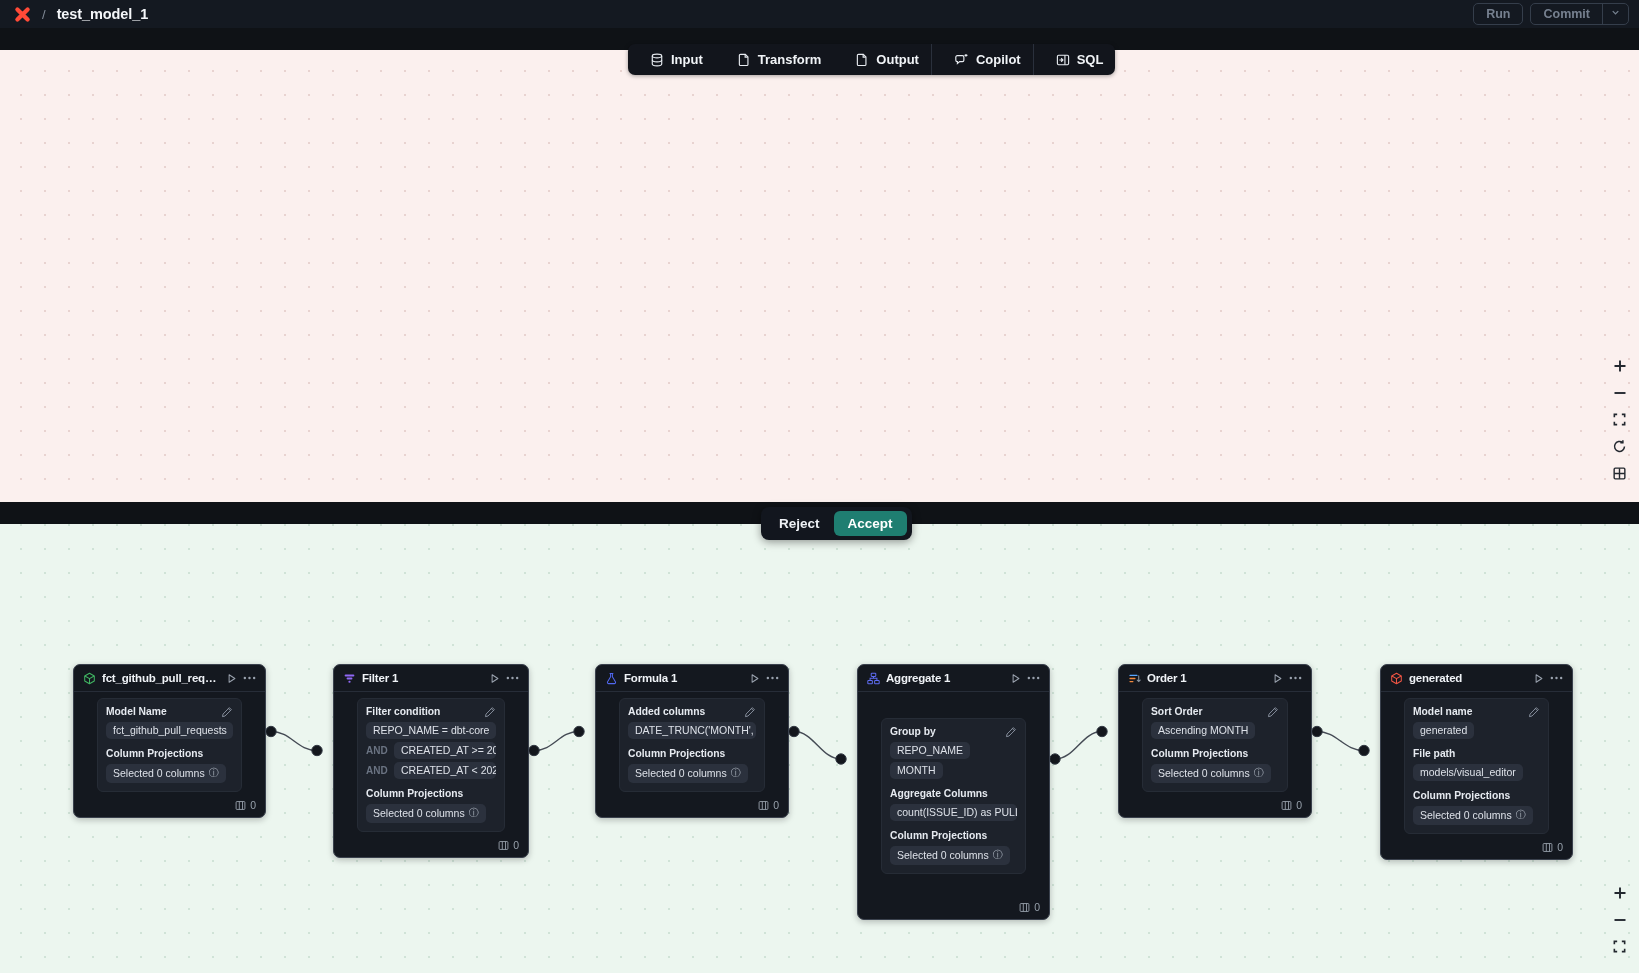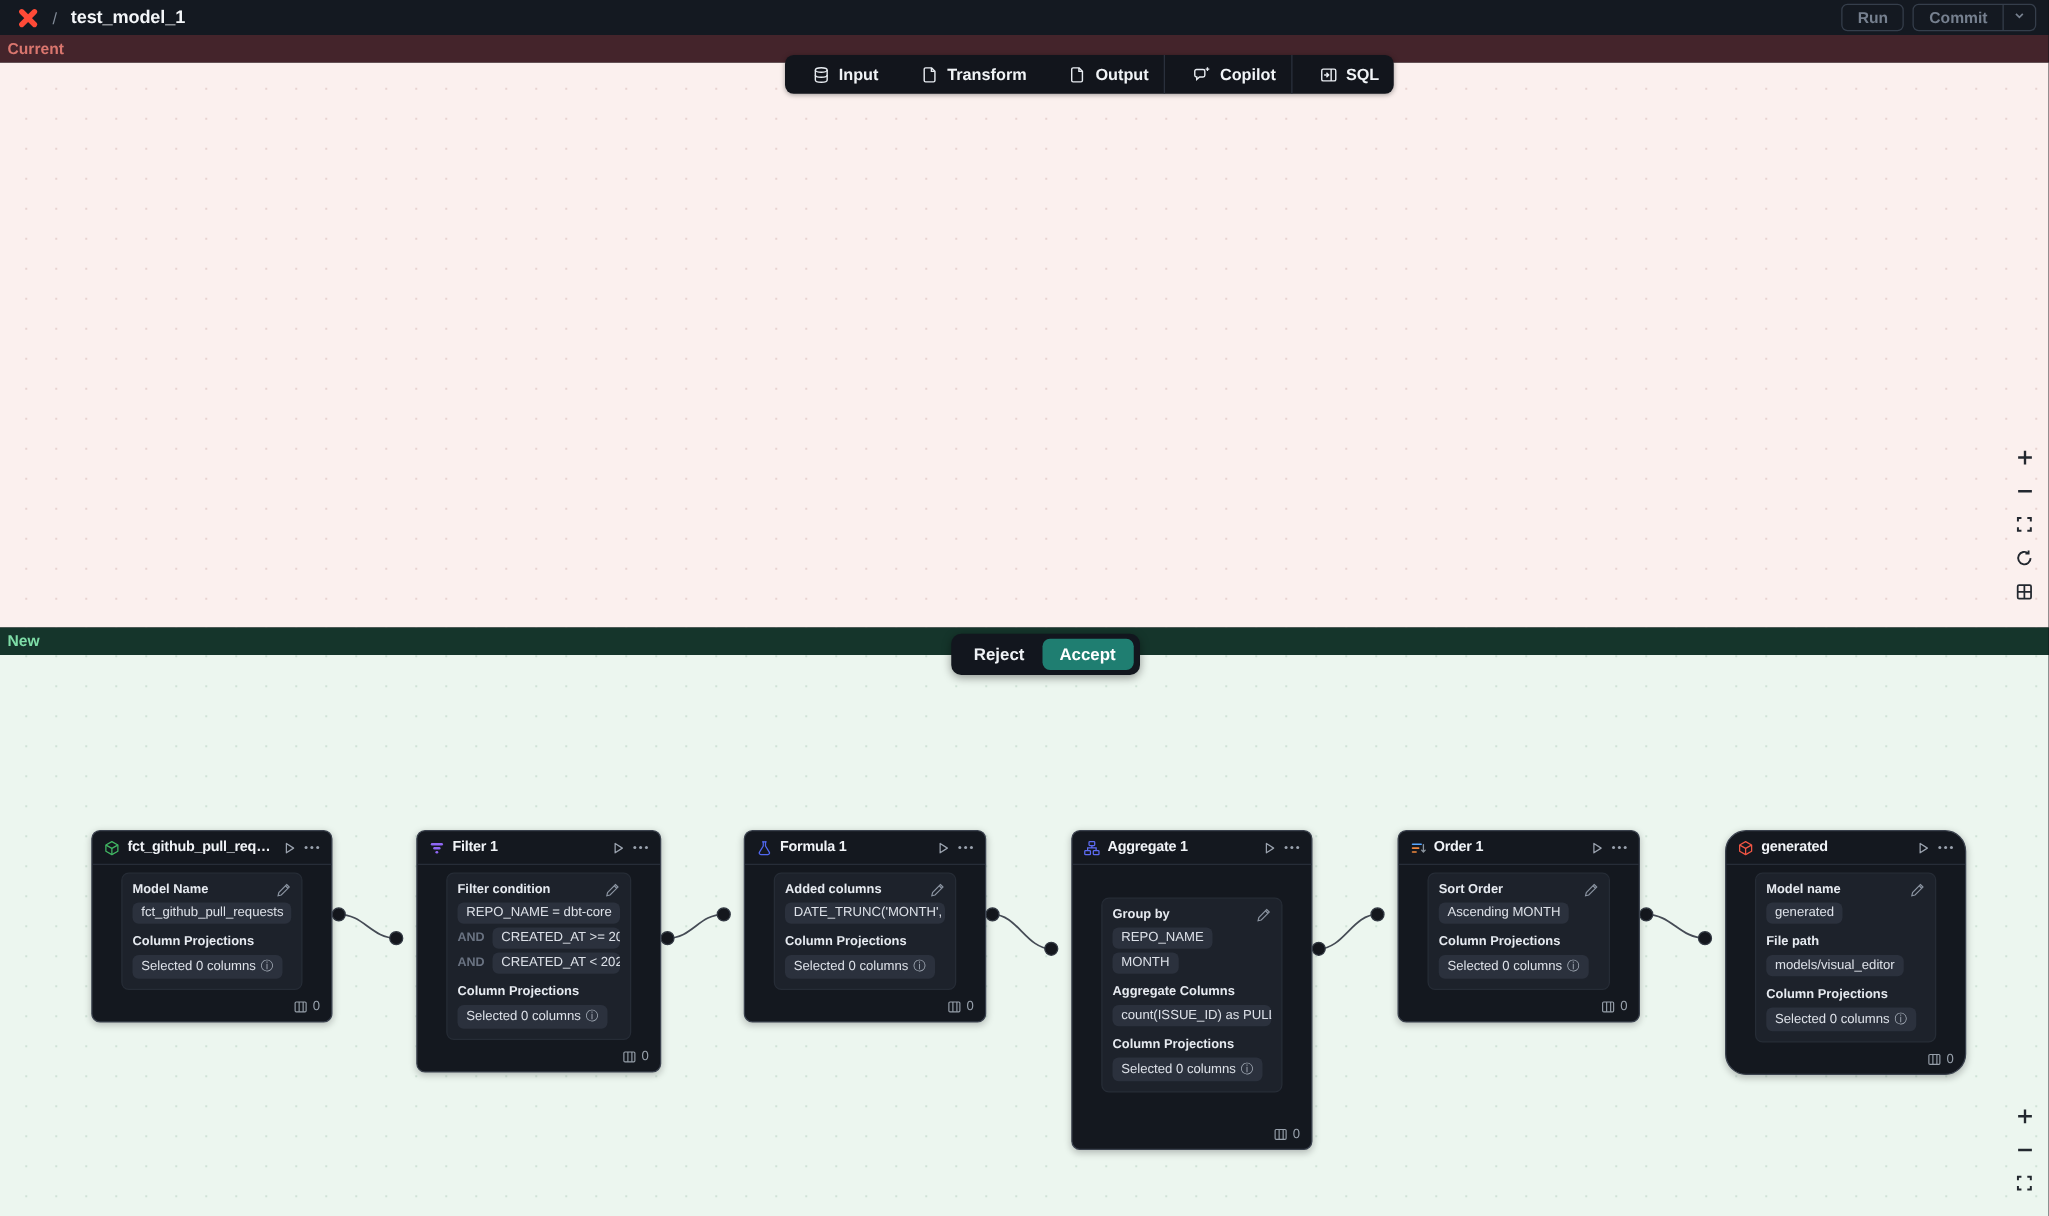--- a/index.html
+++ b/index.html
@@ -116,26 +116,20 @@
           <span>
             <svg viewBox="0 0 12 12" width="11" height="11" fill="none" stroke="currentColor" stroke-width="1.5">
                 <path d="m3 4.5 3 3 3-3"></path>
               </svg>
           </span>
         </button>
       </div>
     </div>
   </header>
 
-  <div class="pane-bar current">
-    <span>Current</span>
-  </div>
-  <div class="pane-bar new">
-    <span>New</span>
-  </div>
 
   <div class="canvas current"></div>
   <div class="canvas new"></div>
 
   <div class="toolbar" id="toolbar">
       <button class="tb-item">
         <span class="ticon">
           <svg viewBox="0 0 16 16" width="14" height="14" fill="none" stroke="currentColor" stroke-width="1.3">
             <ellipse cx="8" cy="3.4" rx="5.4" ry="2.1"></ellipse>
             <path d="M2.6 3.4v9.2c0 1.2 2.4 2.1 5.4 2.1s5.4-.9 5.4-2.1V3.4"></path>
@@ -518,21 +512,21 @@
     <div class="node-footer">
       <span class="cicon">
         <svg viewBox="0 0 12 12" width="11" height="11" fill="none" stroke="currentColor">
               <rect x="1.2" y="1.7" width="9.6" height="8.6" rx="1"></rect>
               <path d="M4.7 1.7v8.6M8.2 1.7v8.6"></path>
             </svg>
       </span>
       <span class="footer-count">0</span>
     </div>
   </div>
-      <div class="node" style="left: 1380px; top: 664px; width: 193px; min-height: 173px; border-radius: 17px;">
+      <div class="node" style="left: 1380px; top: 664px; width: 193px; min-height: 173px;">
     <div class="node-header">
       <span class="node-icon">
             <span style="color:#f05544;display:flex">
               <svg viewBox="0 0 16 16" width="13" height="13" fill="none" stroke="currentColor" stroke-width="1.25" stroke-linejoin="round">
                 <path d="M8 1.6 13.9 4.9v6.2L8 14.4 2.1 11.1V4.9z"></path>
                 <path d="M2.3 5 8 8.2 13.7 5"></path>
                 <path d="M8 8.2v6"></path>
               </svg>
             </span>
           </span>

